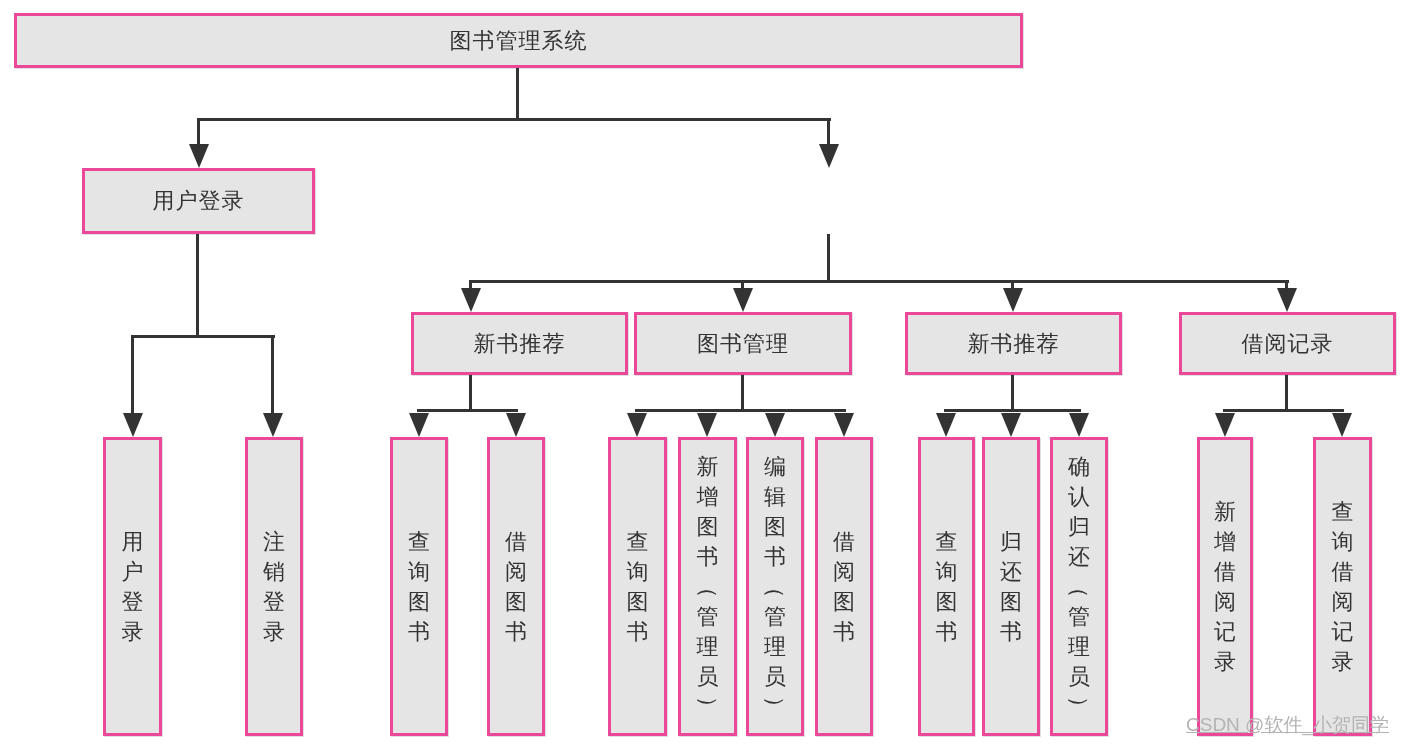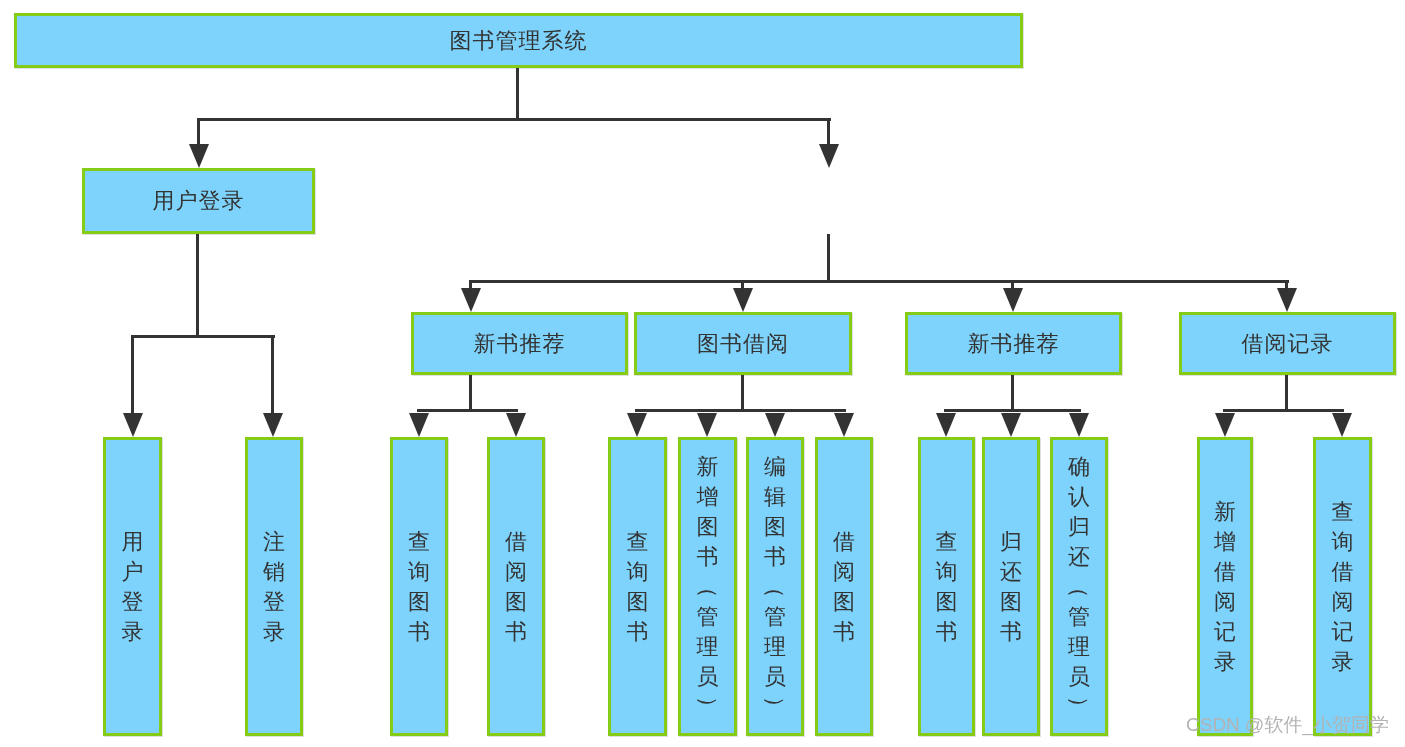--- a/index.html
+++ b/index.html
@@ -6,22 +6,22 @@
   .canvas{
     position:relative;
     width:1405px;height:747px;
     background:#ffffff;
     font-family:"Liberation Sans",sans-serif;
     overflow:hidden;
   }
   .node{
     position:absolute;
     box-sizing:border-box;
-    background:#7dd3fc;
-    border:3px solid #84cc16;
+    background:#e5e5e5;
+    border:3px solid #ec4899;
     display:flex;
     align-items:center;
     justify-content:center;
     color:#333333;
     box-shadow:1px 1px 0 rgba(0,0,0,0.12);
   }
   .node.h{font-size:22px;letter-spacing:1px;}
   .vtext{
     display:block;
     font-size:22px;
@@ -41,40 +41,41 @@
     border-left:10px solid transparent;
     border-right:10px solid transparent;
     border-top:24px solid #333333;
   }
   .watermark{
     position:absolute;
     left:1186px;top:712px;
     font-size:19px;
     color:#b3b3b3;
     white-space:nowrap;
+    text-decoration:underline;
   }
 </style>
 </head>
 <body>
 
 <div class="canvas">
 
   <div class="node h" style="left:14px;top:13px;width:1009px;height:55px;">
     <span>图书管理系统</span>
   </div>
 
   <div class="node h" style="left:82px;top:168px;width:233px;height:66px;">
     <span>用户登录</span>
   </div>
 
   <div class="node h" style="left:363px;top:312px;width:217px;height:63px;margin-left:48px;">
     <span>新书推荐</span>
   </div>
   <div class="node h" style="left:634px;top:312px;width:218px;height:63px;">
-    <span>图书借阅</span>
+    <span>图书管理</span>
   </div>
   <div class="node h" style="left:905px;top:312px;width:217px;height:63px;">
     <span>新书推荐</span>
   </div>
   <div class="node h" style="left:1179px;top:312px;width:217px;height:63px;">
     <span>借阅记录</span>
   </div>
 
   <div class="node v" style="left:103px;top:437px;width:59px;height:299px;">
     <span class="vtext">

